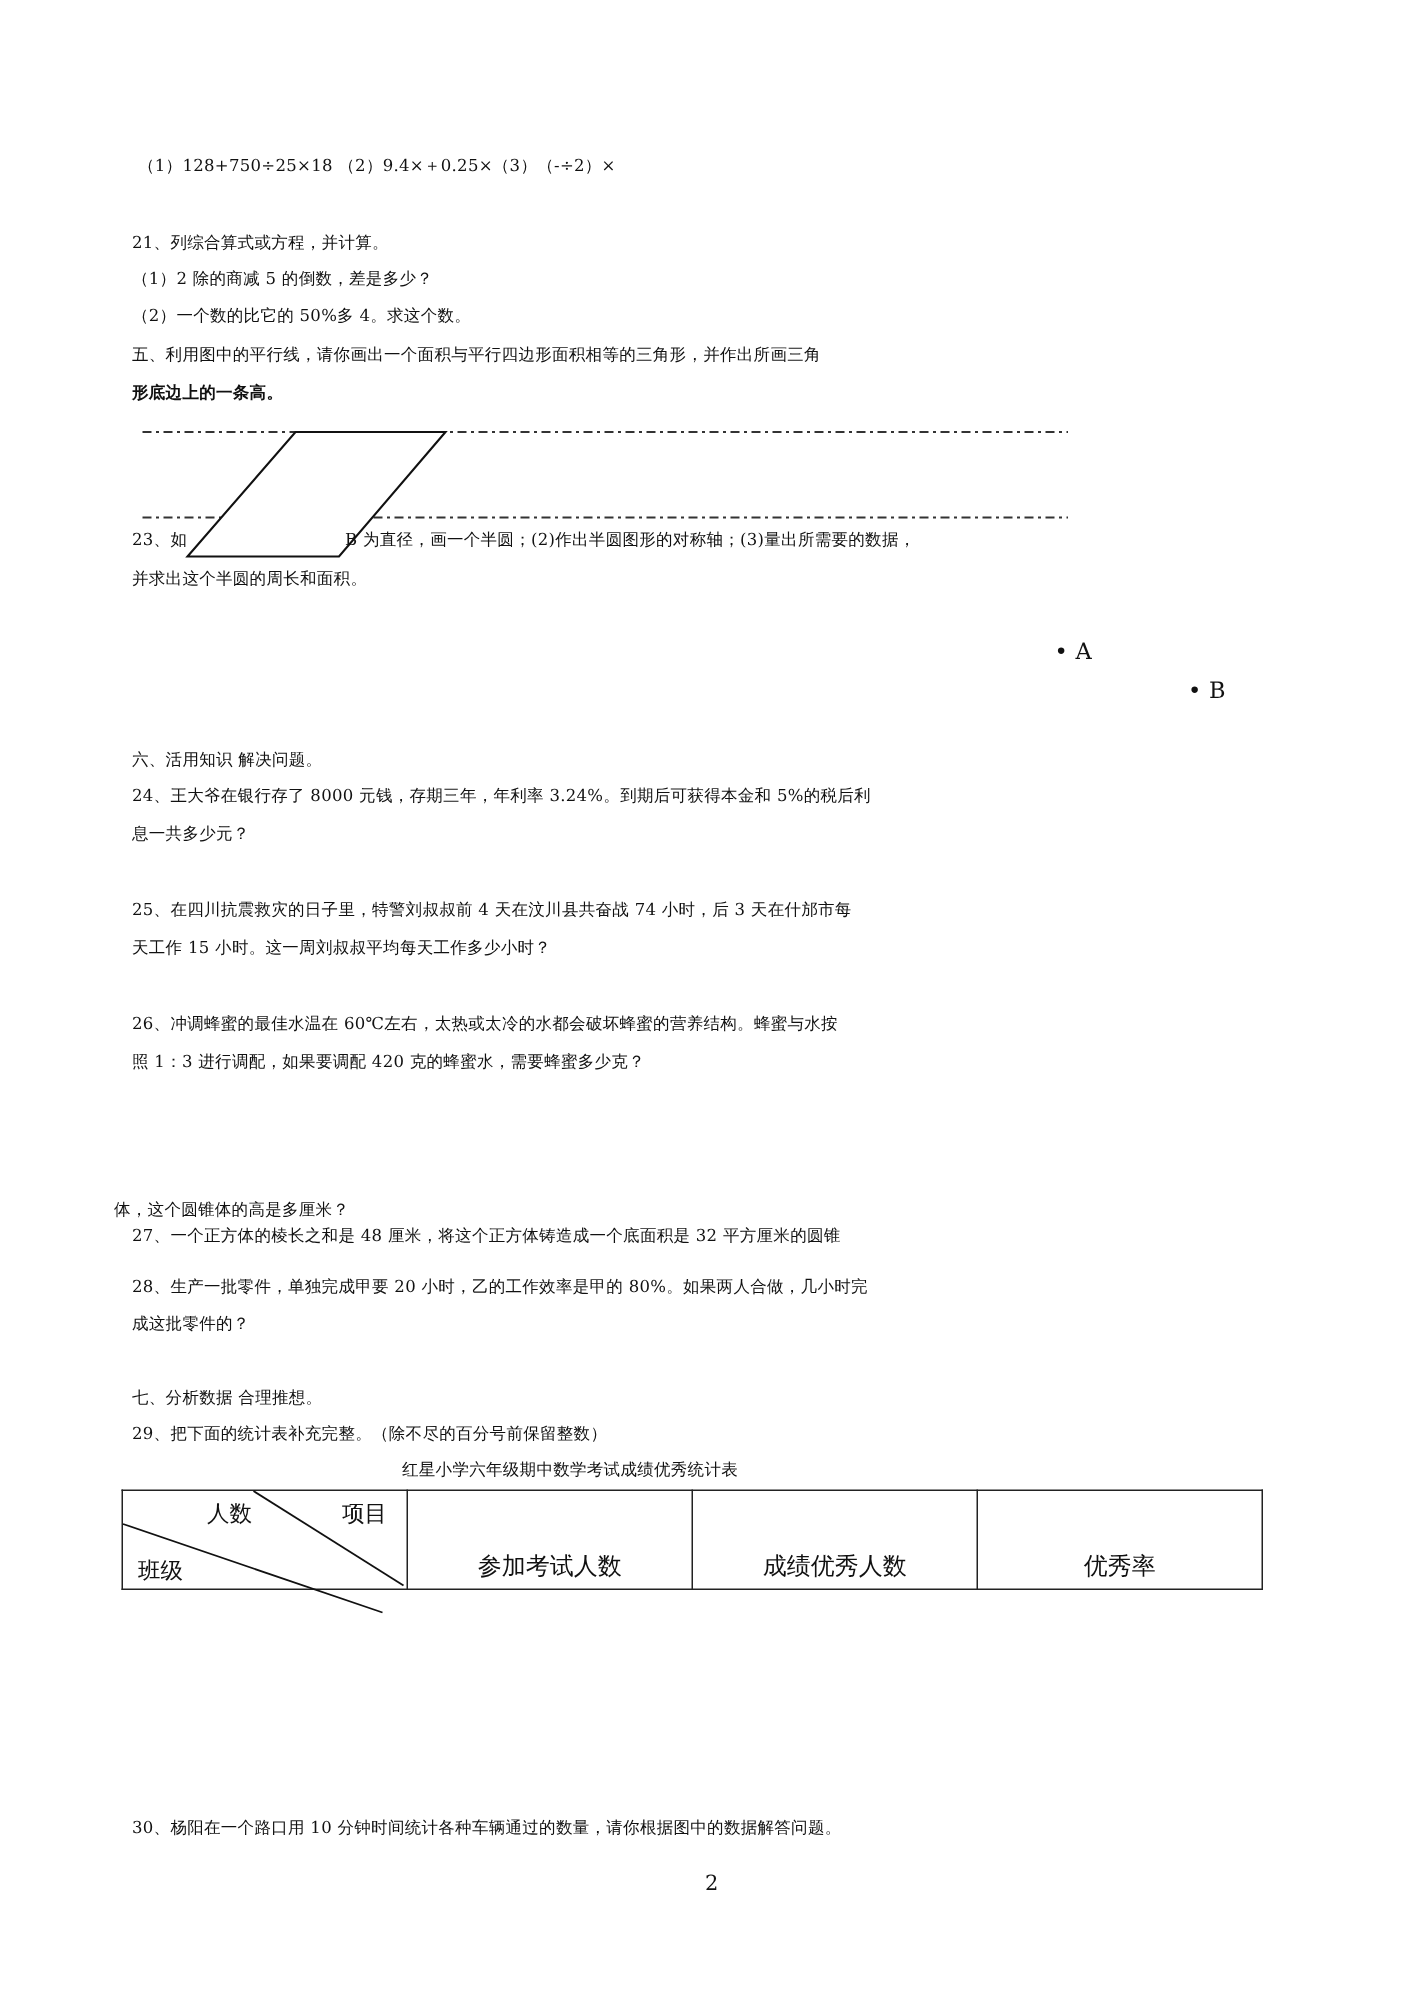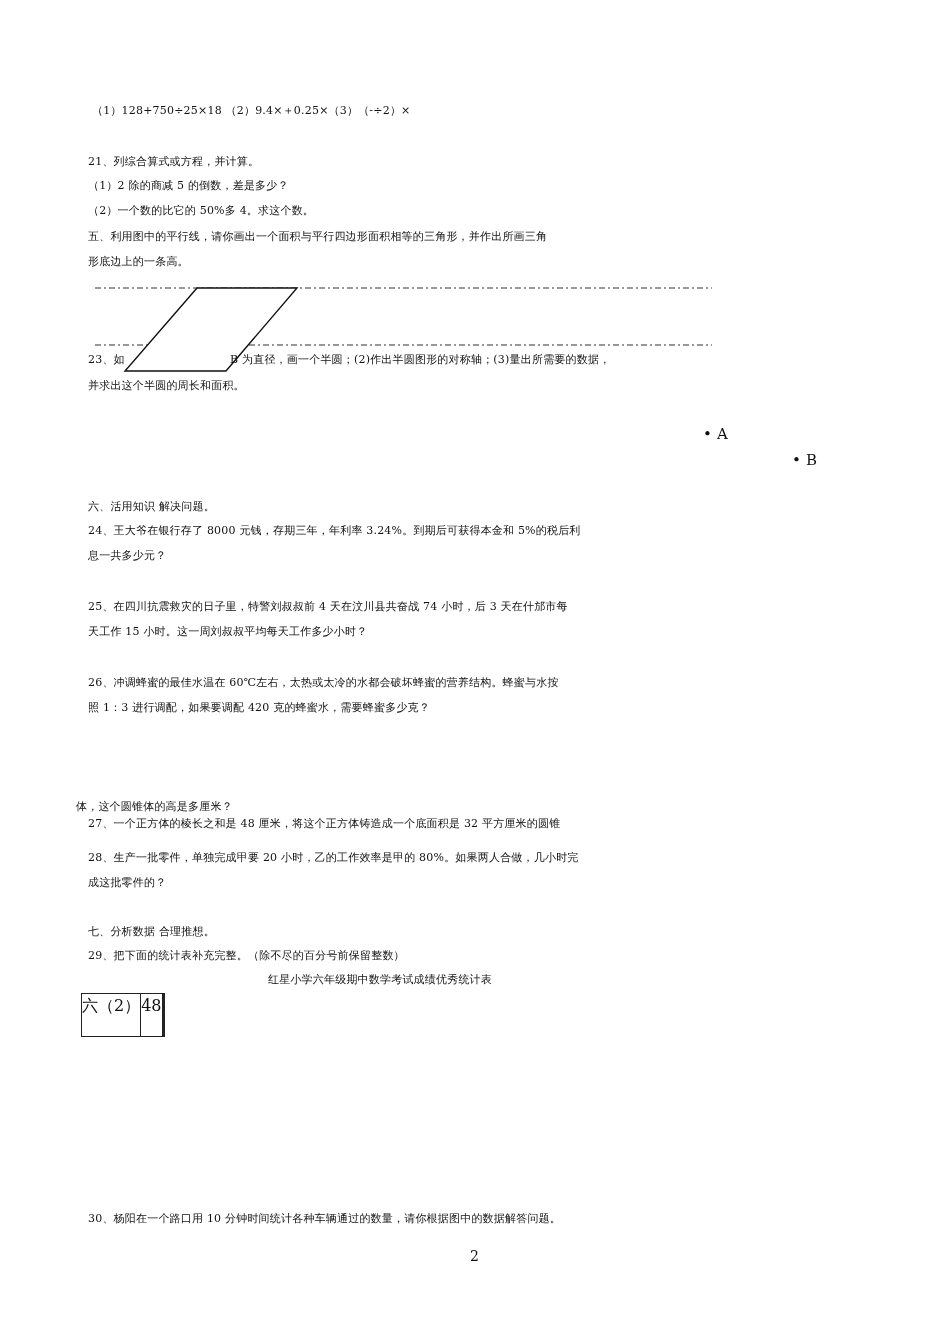--- a/index.html
+++ b/index.html
@@ -29,21 +29,21 @@
   <polygon points="197,288 297,288 226,371 125,371" fill="#ffffff" stroke="#111" stroke-width="1.4"></polygon>
 </svg>
 
 <div class="t" style="left:92px; top:101px;">（1）128+750÷25×18  （2）9.4×＋0.25×（3）（-÷2）×</div>
 
 <div class="t" style="left:88px; top:152px;">21、列综合算式或方程，并计算。</div>
 <div class="t" style="left:88px; top:176px;">（1）2 除的商减 5 的倒数，差是多少？</div>
 <div class="t" style="left:88px; top:201px;">（2）一个数的比它的 50%多 4。求这个数。</div>
 
 <div class="t" style="left:88px; top:227px;text-align:center;">五、利用图中的平行线，请你画出一个面积与平行四边形面积相等的三角形，并作出所画三角</div>
-<div class="t" style="left:88px; top:252px;">形底边上的一条高。</div>
+<div class="t" style="left:88px; top:252px;font-weight:bold;">形底边上的一条高。</div>
 
 <div class="t" style="left:88px; top:350px;">23、如</div>
 <div class="t" style="left:230px; top:350px;">B 为直径，画一个半圆；(2)作出半圆图形的对称轴；(3)量出所需要的数据，</div>
 <div class="t" style="left:88px; top:376px;">并求出这个半圆的周长和面积。</div>
 
 <div class="t small" style="left:703px; top:424px;">• A</div>
 <div class="t small" style="left:792px; top:450px;">• B</div>
 
 <div class="t" style="left:88px; top:497px;">六、活用知识      解决问题。</div>
 <div class="t" style="left:88px; top:521px;">24、王大爷在银行存了 8000 元钱，存期三年，年利率 3.24%。到期后可获得本金和 5%的税后利</div>
@@ -60,24 +60,38 @@
 
 <div class="t" style="left:88px; top:848px;">28、生产一批零件，单独完成甲要 20 小时，乙的工作效率是甲的 80%。如果两人合做，几小时完</div>
 <div class="t" style="left:88px; top:873px;">成这批零件的？</div>
 
 <div class="t" style="left:88px; top:922px;">七、分析数据        合理推想。</div>
 <div class="t" style="left:88px; top:946px;">29、把下面的统计表补充完整。（除不尽的百分号前保留整数）</div>
 <div class="t" style="left:268px; top:970px;">红星小学六年级期中数学考试成绩优秀统计表</div>
 
 <table class="stat">
   <tbody>
-  <tr>
-    <td class="row-cell">六（2）</td>
-    <td class="row-cell">48</td>
-    <td class="row-cell"></td>
-    <td class="row-cell"></td>
+      <tr>
+    <td class="diag-cell">
+      <svg width="189" height="65" style="position:absolute;left:0;top:0;overflow:visible;">
+        <line x1="87" y1="0" x2="187" y2="63" stroke="#111" stroke-width="1.2"></line>
+        <line x1="0" y1="22" x2="173" y2="81" stroke="#111" stroke-width="1.2"></line>
+      </svg>
+      <span class="diag-a">人数</span>
+      <span class="diag-b">项目</span>
+      <span class="diag-c">班级</span>
+    </td>
+    <td class="hdr-cell">
+          <span class="hdr-label">参加考试人数</span>
+        </td>
+    <td class="hdr-cell">
+          <span class="hdr-label">成绩优秀人数</span>
+        </td>
+    <td class="hdr-cell">
+          <span class="hdr-label">优秀率</span>
+        </td>
   </tr>
 </tbody>
   </table>
 
 <div class="t" style="left:88px; top:1209px;">30、杨阳在一个路口用 10 分钟时间统计各种车辆通过的数量，请你根据图中的数据解答问题。</div>
 
 <div class="page-num">2</div>
 
 </body></html>

